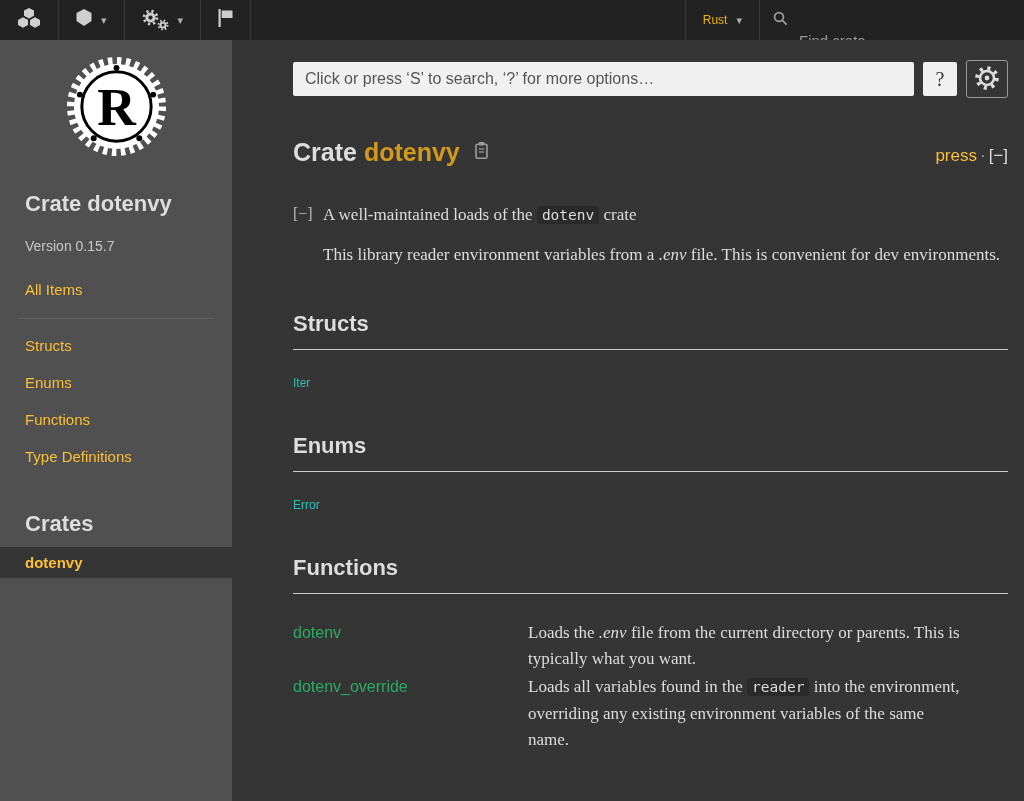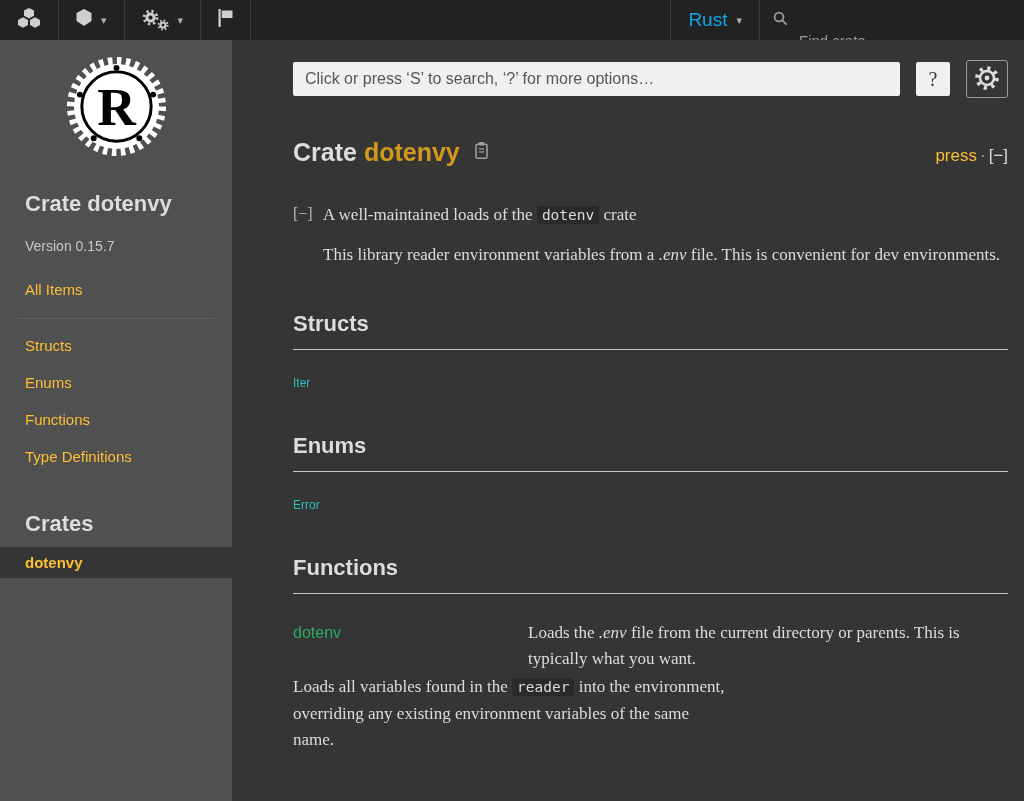--- a/index.html
+++ b/index.html
@@ -15,21 +15,21 @@
     background: #222; display: flex; justify-content: space-between;
     color: #c9c9c9;
   }
   .nav-left, .nav-right { display: flex; align-items: stretch; }
   .nav-cell {
     display: flex; align-items: center; padding: 0 17px;
     border-right: 1px solid #3a3a3a; cursor: pointer;
   }
   .nav-right .nav-cell { border-right: none; border-left: 1px solid #3a3a3a; }
   .caret { margin-left: 9px; font-size: 11px; color: #b0b0b0; }
-  .rust-label { font-size: 19px; color: #0ea5e9; }
+  .rust-label { font-size: 12px; color: #eab308; }
   .nav-search {
     display: flex; align-items: center; padding: 0 13px;
     border-left: 1px solid #3a3a3a; width: 238px;
   }
   .nav-search input {
     background: transparent; border: none; outline: none;
     color: #d946ef; font-size: 15px; margin-left: 9px; width: 175px;
     font-family: "Liberation Sans", sans-serif;
     margin-top: 40px;
   }
@@ -53,21 +53,21 @@
   .sidebar-current {
     display: block; background: #353535; color: #fdbf35; font-weight: bold;
     font-size: 15px; padding: 7px 0 7px 25px; text-decoration: none; cursor: pointer;
   }
 
   
   .main {
     position: absolute; top: 40px; left: 232px; right: 0; bottom: 0;
     background: #353535; padding: 20px 16px 0 61px; color: #ddd;
   }
-  .search-row { display: flex; align-items: center; gap: 16px; }
+  .search-row { display: flex; align-items: center; gap: 9px; }
   .search-input {
     flex: 1; height: 34px; background: #f0f0f0; border: none; border-radius: 2px;
     padding: 0 12px; font-size: 16px; color: #222; outline: none;
     font-family: "Liberation Sans", sans-serif;
   }
   .search-input::placeholder { color: #555; }
   .help-btn {
     width: 34px; height: 34px; background: #f0f0f0; color: #333; border: none;
     border-radius: 2px; font-size: 20px; font-family: "Liberation Serif", serif;
     display: flex; align-items: center; justify-content: center; cursor: pointer; flex-shrink: 0;
@@ -259,17 +259,20 @@
 
   <h2 class="section">Functions</h2>
   <div class="fn-table">
     <div class="fn-row">
       <div class="fn-name">
         <a class="fn-link">dotenv</a>
       </div>
       <div class="fn-desc"><span>Loads the </span><em>.env</em><span> file from the current directory or parents. This is typically what you want.</span></div>
     </div>
     <div class="fn-row">
+      <div class="fn-name">
+        <a class="fn-link">dotenv_override</a>
+      </div>
       <div class="fn-desc"><span>Loads all variables found in the </span><code class="inline">reader</code><span> into the environment, overriding any existing environment variables of the same name.</span></div>
     </div>
   </div>
 
 </main>
 
 </body></html>

